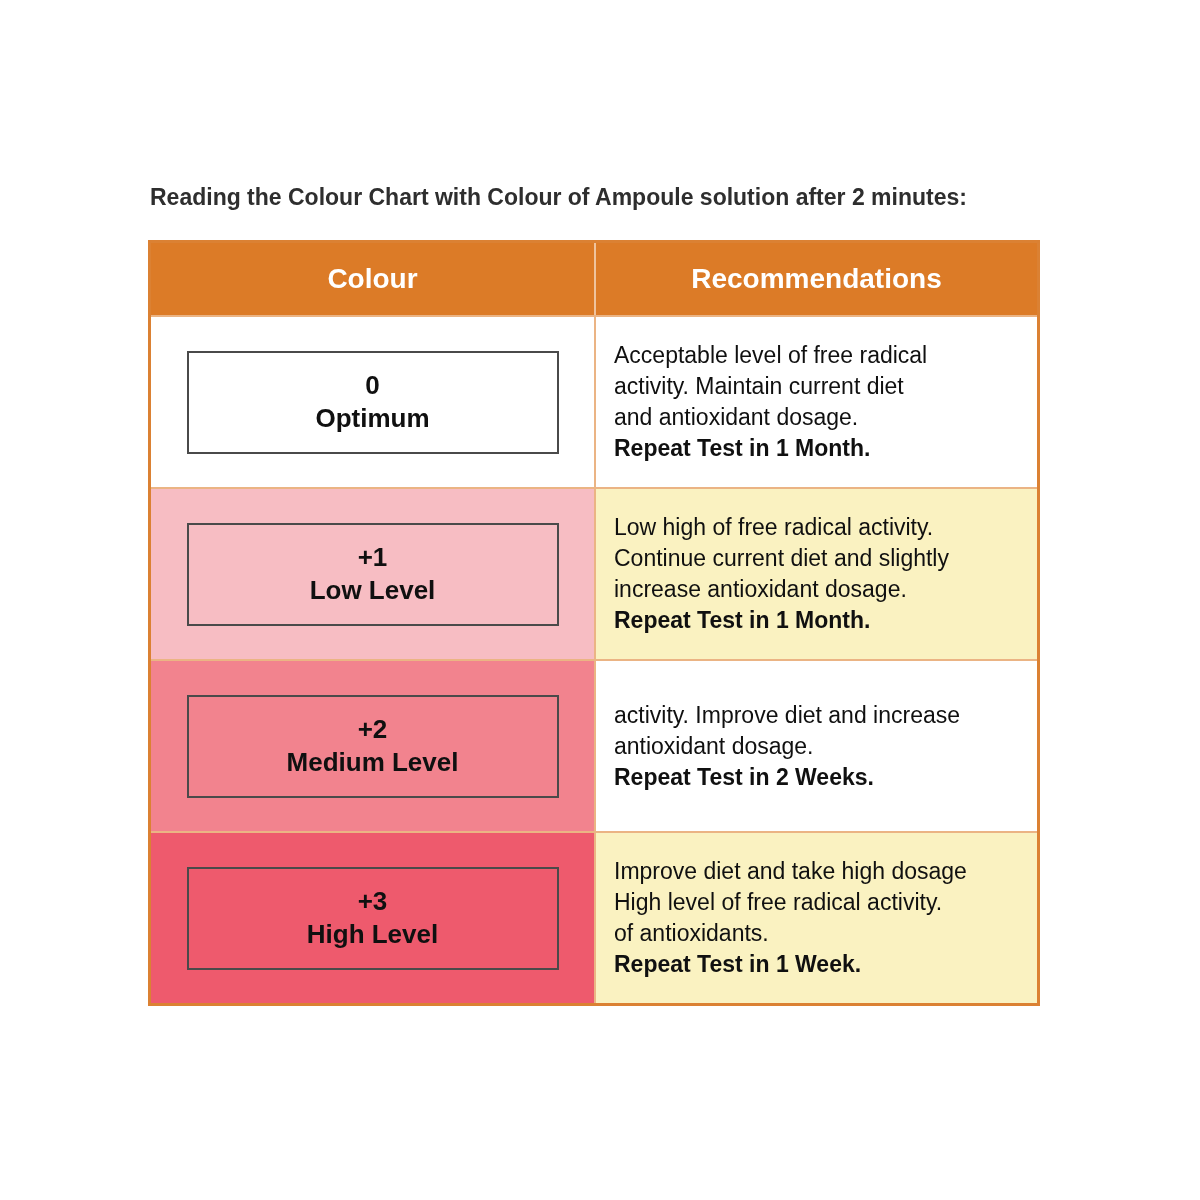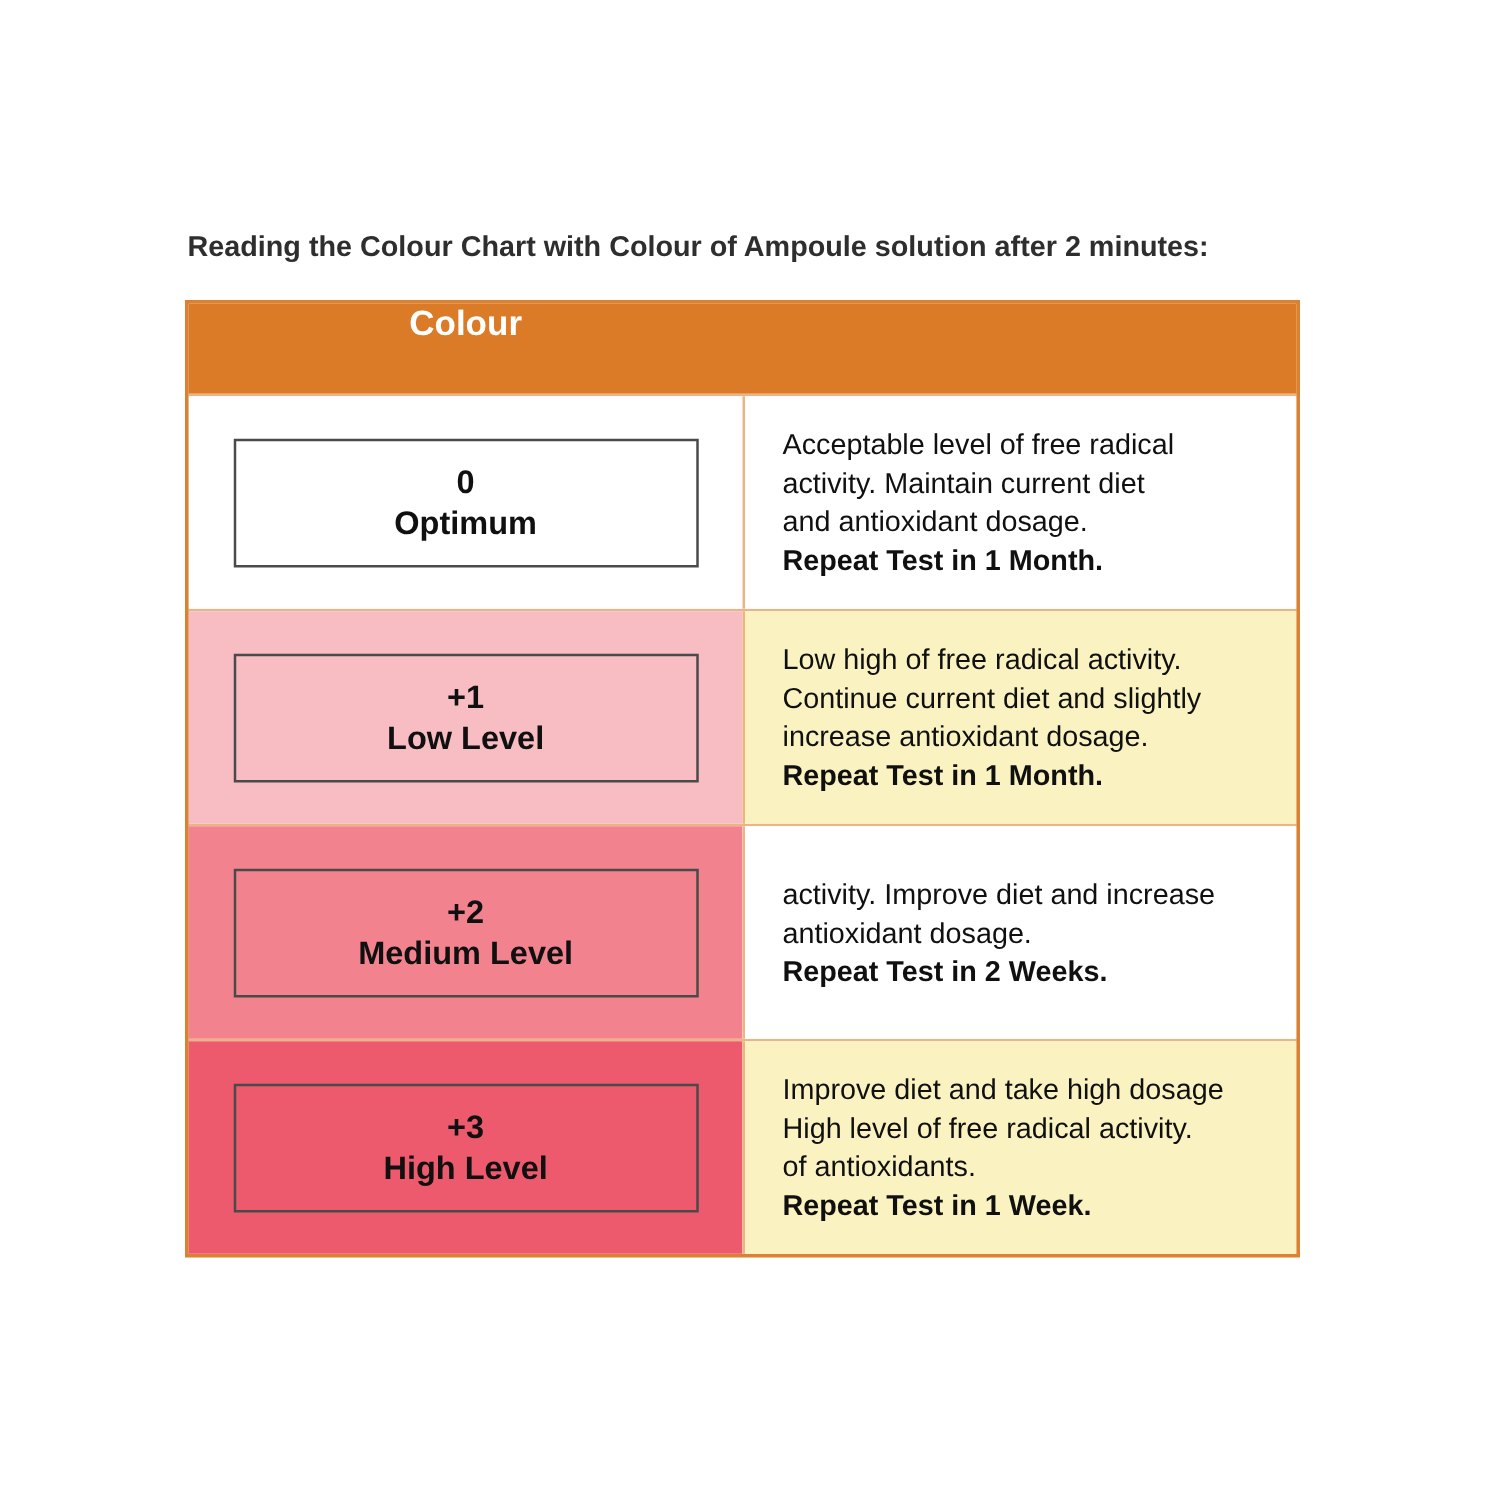--- a/index.html
+++ b/index.html
@@ -8,34 +8,34 @@
     font-family:"Liberation Sans", sans-serif; overflow:hidden;
   }
   .title {
     position:absolute; left:150px; top:184px;
     font-size:23px; font-weight:bold; color:#2e2e2e; white-space:nowrap;
   }
   .tbl {
     position:absolute; left:148px; top:240px; width:886px;
     border:3px solid #db8133; background:#ffffff;
   }
-  .thead { display:flex; height:72px; background:#dc7b27;flex-direction:column; }
+  .thead { display:flex; height:72px; background:#dc7b27; }
   .th {
     display:flex; align-items:center; justify-content:center;
     color:#ffffff; font-weight:bold; font-size:28px;
   }
   .th.col-colour { width:443px; }
   .th.col-rec { flex:1; border-left:2px solid rgba(255,255,255,0.55); }
 
   .tr { display:flex; height:170px; border-top:2px solid #ebb484; }
   .td { box-sizing:border-box; }
   .td.col-colour { width:443px; display:flex; align-items:center; justify-content:center; }
   .td.col-rec {
     flex:1; border-left:2px solid #ebb484;
-    display:flex; align-items:center; padding-left:30px;
+    display:flex; align-items:center; padding-left:18px;
   }
 
   .swatch-box {
     width:368px; height:99px; border:2px solid #4a4a4a;
     display:flex; flex-direction:column; align-items:center; justify-content:center;
     font-weight:bold; font-size:26px; line-height:33px; color:#101010; text-align:center;
   }
 
   .rec-text { font-size:23px; line-height:31px; color:#101010; }
   .line { display:block; }
@@ -52,20 +52,21 @@
 <body>
 
 <div class="page">
 
   <div class="title">Reading the Colour Chart with Colour of Ampoule solution after 2 minutes:</div>
 
   <div class="tbl">
 
     <div class="thead">
       <div class="th col-colour">Colour</div>
+      <div class="th col-rec">Recommendations</div>
     </div>
 
     <div class="tr">
       <div class="td col-colour bg-white">
         <div class="swatch-box bg-white">
           <span>0</span>
           <span>Optimum</span>
         </div>
       </div>
       <div class="td col-rec bg-white">

